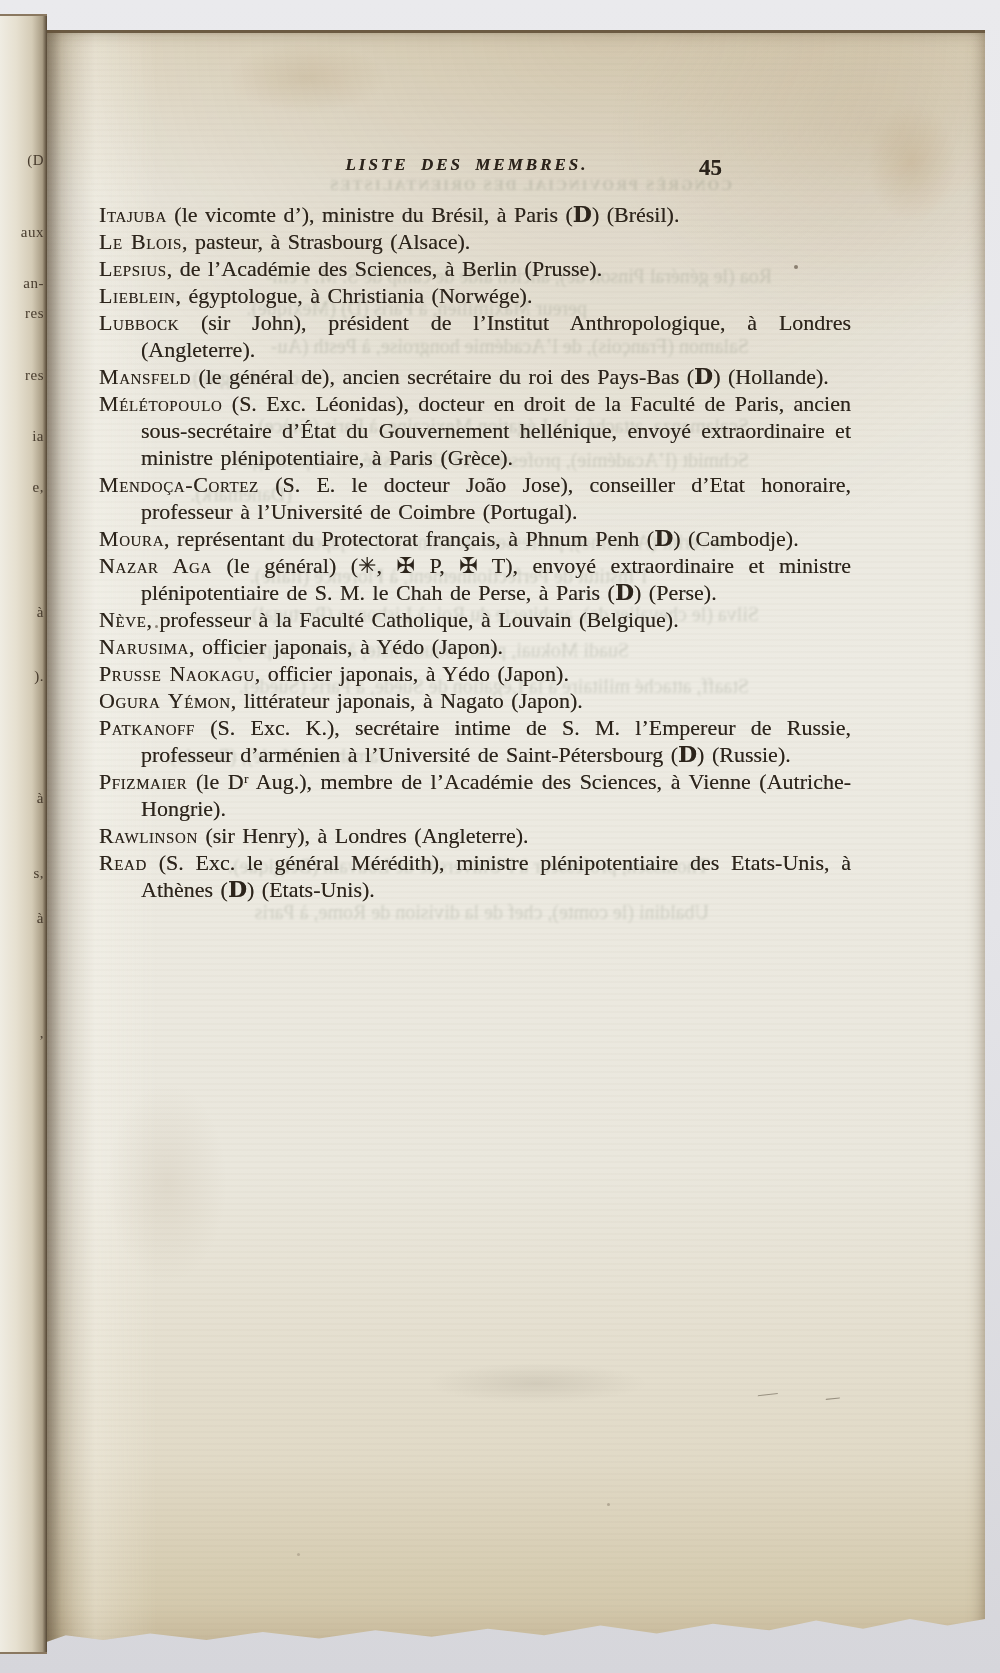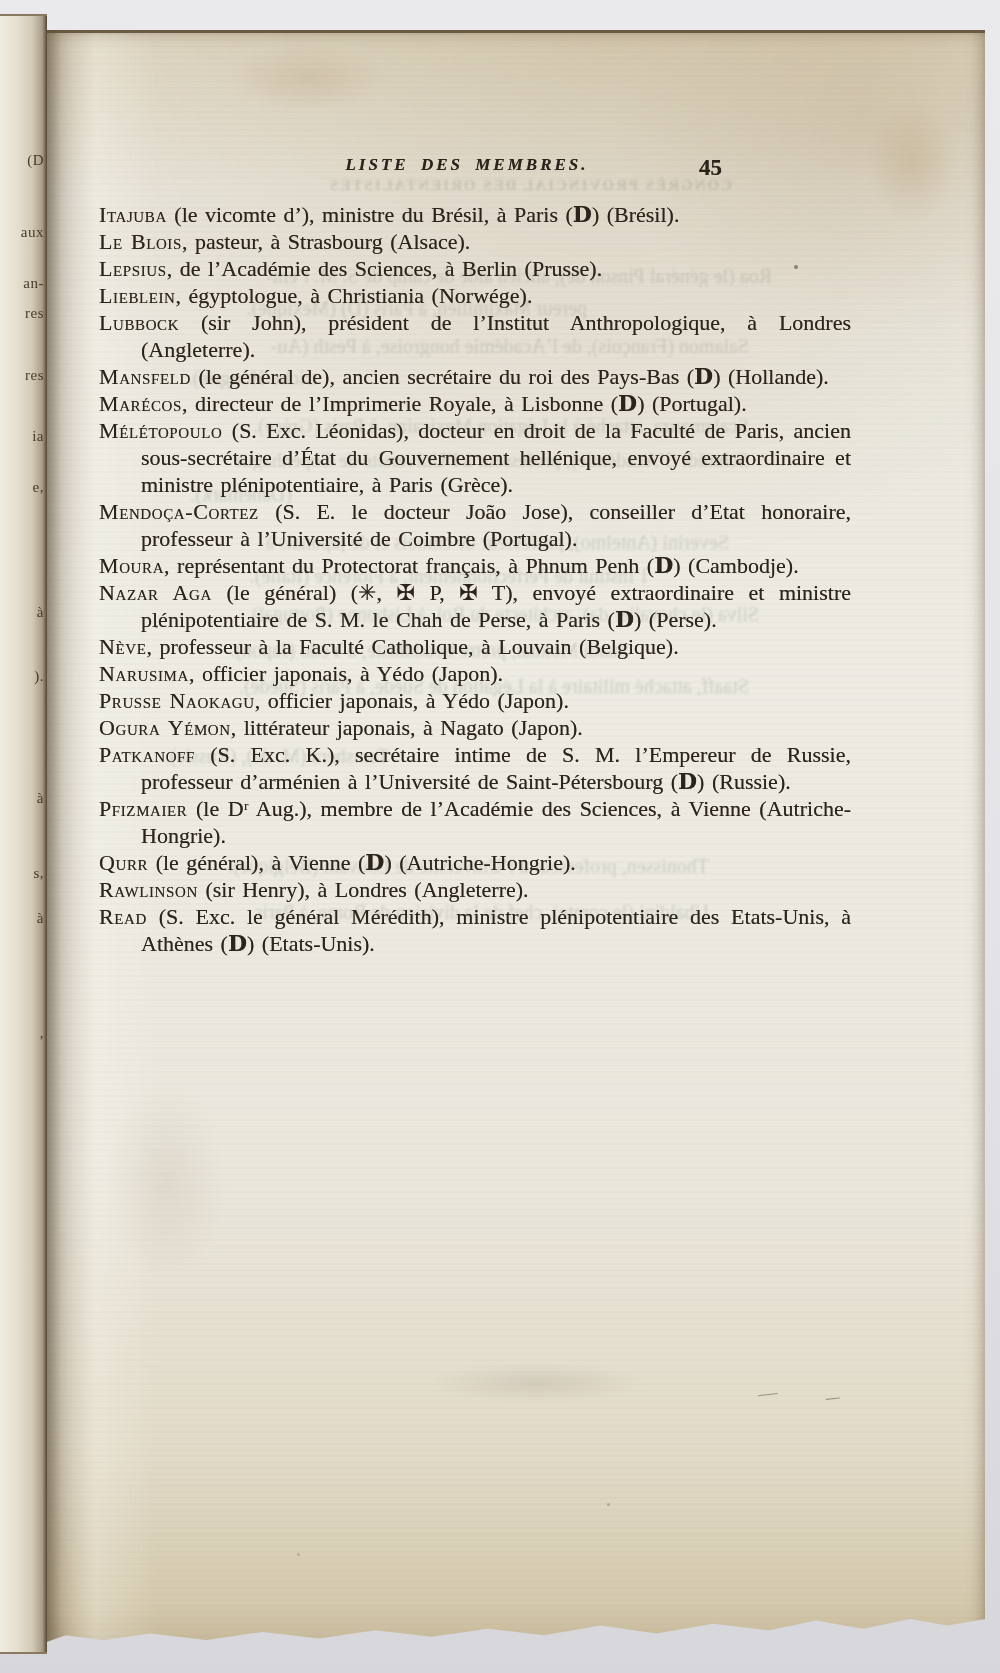--- a/index.html
+++ b/index.html
@@ -130,32 +130,30 @@
       <div class="page-number">45</div>
     </div>
 
     <div class="entries">
       <div class="entry"><span class="entry-name">Itajuba</span><span class="entry-text"> (le vicomte d’), ministre du Brésil, à Paris (<span class="dmk">D</span>) (Brésil).</span></div>
       <div class="entry"><span class="entry-name">Le Blois</span><span class="entry-text">, pasteur, à Strasbourg (Alsace).</span></div>
       <div class="entry"><span class="entry-name">Lepsius</span><span class="entry-text">, de l’Académie des Sciences, à Berlin (Prusse).</span></div>
       <div class="entry"><span class="entry-name">Lieblein</span><span class="entry-text">, égyptologue, à Christiania (Norwége).</span></div>
       <div class="entry"><span class="entry-name">Lubbock</span><span class="entry-text"> (sir John), président de l’Institut Anthropologique, à Londres (Angleterre).</span></div>
       <div class="entry"><span class="entry-name">Mansfeld</span><span class="entry-text"> (le général de), ancien secrétaire du roi des Pays-Bas (<span class="dmk">D</span>) (Hollande).</span></div>
-      <div class="entry"><span class="entry-name">Marécos</span><span class="entry-text">, directeur de l’Imprimerie Royale, à Lisbonne (<span class="dmk">D</span>) (Portugal).</span></div>
       <div class="entry"><span class="entry-name">Mélétopoulo</span><span class="entry-text"> (S. Exc. Léonidas), docteur en droit de la Faculté de Paris, ancien sous-secrétaire d’État du Gouvernement hellénique, envoyé extraordinaire et ministre plénipotentiaire, à Paris (Grèce).</span></div>
       <div class="entry"><span class="entry-name">Mendoça-Cortez</span><span class="entry-text"> (S. E. le docteur João Jose), conseiller d’Etat honoraire, professeur à l’Université de Coimbre (Portugal).</span></div>
       <div class="entry"><span class="entry-name">Moura</span><span class="entry-text">, représentant du Protectorat français, à Phnum Penh (<span class="dmk">D</span>) (Cambodje).</span></div>
       <div class="entry"><span class="entry-name">Nazar Aga</span><span class="entry-text"> (le général) (✳, ✠ P, ✠ T), envoyé extraordinaire et ministre plénipotentiaire de S. M. le Chah de Perse, à Paris (<span class="dmk">D</span>) (Perse).</span></div>
       <div class="entry"><span class="entry-name">Nève</span><span class="entry-text">, professeur à la Faculté Catholique, à Louvain (Belgique).</span></div>
       <div class="entry"><span class="entry-name">Narusima</span><span class="entry-text">, officier japonais, à Yédo (Japon).</span></div>
       <div class="entry"><span class="entry-name">Prusse Naokagu</span><span class="entry-text">, officier japonais, à Yédo (Japon).</span></div>
       <div class="entry"><span class="entry-name">Ogura Yémon</span><span class="entry-text">, littérateur japonais, à Nagato (Japon).</span></div>
       <div class="entry"><span class="entry-name">Patkanoff</span><span class="entry-text"> (S. Exc. K.), secrétaire intime de S. M. l’Empereur de Russie, professeur d’arménien à l’Université de Saint-Pétersbourg (<span class="dmk">D</span>) (Russie).</span></div>
       <div class="entry"><span class="entry-name">Pfizmaier</span><span class="entry-text"> (le Dʳ Aug.), membre de l’Académie des Sciences, à Vienne (Autriche-Hongrie).</span></div>
-      <div class="entry"><span class="entry-name">Qurr</span><span class="entry-text"> (le général), à Vienne (<span class="dmk">D</span>) (Autriche-Hongrie).</span></div>
       <div class="entry"><span class="entry-name">Rawlinson</span><span class="entry-text"> (sir Henry), à Londres (Angleterre).</span></div>
       <div class="entry"><span class="entry-name">Read</span><span class="entry-text"> (S. Exc. le général Mérédith), ministre plénipotentiaire des Etats-Unis, à Athènes (<span class="dmk">D</span>) (Etats-Unis).</span></div>
     </div>
 
     <div class="pencil" style="left:712px;top:1356px"></div>
     <div class="pencil" style="left:780px;top:1360px;width:14px"></div>
     <div class="speck" style="left:747px;top:232px;width:4px;height:4px"></div>
     <div class="speck" style="left:108px;top:592px;width:3px;height:3px"></div>
     <div class="speck" style="left:560px;top:1470px;width:3px;height:3px;opacity:.5"></div>
     <div class="speck" style="left:250px;top:1520px;width:3px;height:3px;opacity:.4"></div>

